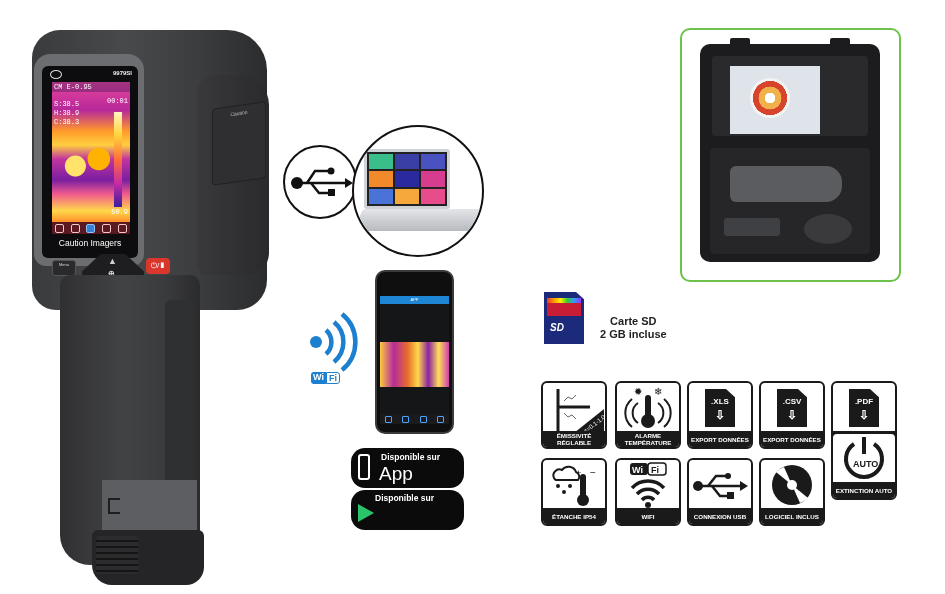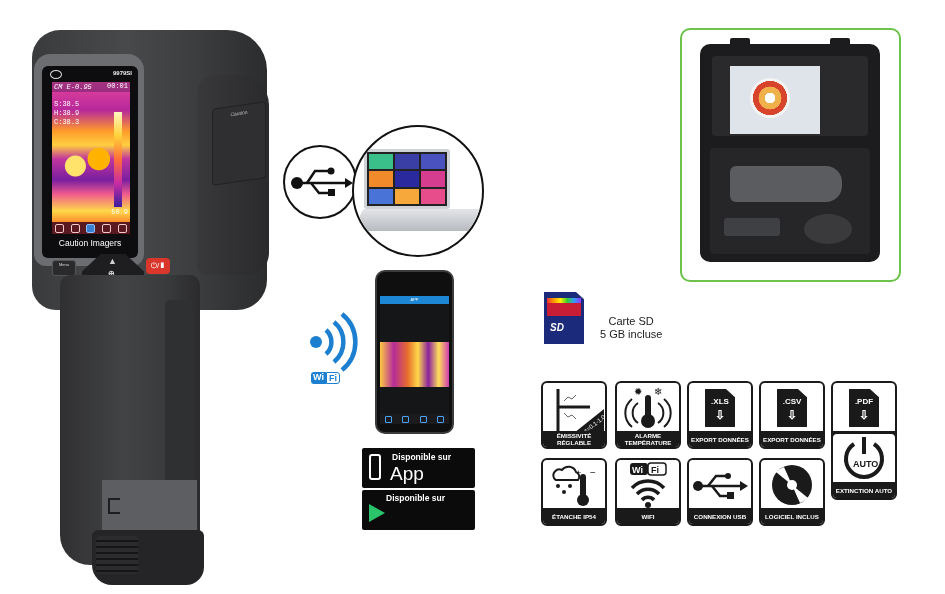--- a/index.html
+++ b/index.html
@@ -55,21 +55,21 @@
   .wifi-badge .wi{background:#1d7fd0;color:#fff;padding:0 2px;border-radius:3px 0 0 3px;}
   .wifi-badge .fi{color:#1d7fd0;border:1px solid #1d7fd0;padding:0 2px;border-radius:0 3px 3px 0;}
   .phone{left:375px;top:270px;width:75px;height:160px;background:#0f0f10;border-radius:10px;border:2px solid #3b3b3d;}
   .phone-bar{position:absolute;left:3px;top:24px;width:69px;height:8px;background:#1d87d6;color:#fff;font-size:4px;text-align:center;line-height:8px;}
   .phone-scr{position:absolute;left:3px;top:32px;width:69px;height:110px;background:#141618;}
   .phone-img{position:absolute;left:3px;top:70px;width:69px;height:45px;background:linear-gradient(90deg,#ffca40,#b52b9a 20%,#e66d2b 40%,#ffd84a 55%,#8a22a0 70%,#ffdf5a 85%,#d03bb0);}
   .phone-nav{position:absolute;left:3px;top:142px;width:69px;height:10px;background:#1b1b1d;display:flex;justify-content:space-around;align-items:center;}
   .phone-nav i{display:block;width:5px;height:5px;border:1px solid #4aa3ff;border-radius:1px;}
 
   
-  .store{left:362px;width:113px;background:#0b0b0b;border-radius:2px;color:#fff;}
+  .store{left:351px;width:113px;background:#0b0b0b;border-radius:14px;color:#fff;}
   .store .small{position:absolute;font-size:8.5px;font-weight:bold;}
   .store .big{position:absolute;font-size:19px;}
   .appstore{top:448px;height:40px;}
   .googleplay{top:490px;height:40px;}
   .phone-glyph{position:absolute;left:7px;top:6px;width:12px;height:26px;border:2px solid #fff;border-radius:3px;box-sizing:border-box;}
   .play-glyph{position:absolute;left:7px;top:20px;width:0;height:0;border-left:16px solid #2bc46b;border-top:9px solid transparent;border-bottom:9px solid transparent;}
 
   
   .case-frame{left:680px;top:28px;width:217px;height:250px;border:2px solid #6cc24a;border-radius:10px;background:#fff;}
   .case{position:absolute;left:18px;top:14px;width:180px;height:218px;background:#1c1c1e;border-radius:10px;}
@@ -80,21 +80,21 @@
   .case-camera{position:absolute;left:30px;top:122px;width:112px;height:36px;background:#5a5c5f;border-radius:6px 16px 16px 6px;}
   .case-cable{position:absolute;left:104px;top:170px;width:48px;height:30px;background:#3a3a3c;border-radius:50%;}
   .case-battery{position:absolute;left:24px;top:174px;width:56px;height:18px;background:#3f4043;border-radius:3px;}
   .case-handle{position:absolute;top:-6px;width:20px;height:8px;background:#1c1c1e;border-radius:2px;}
 
   
   .sd{left:544px;top:292px;width:40px;height:52px;background:#1b2a7a;clip-path:polygon(0 0,80% 0,100% 14%,100% 100%,0 100%);}
   .sd-stripe{position:absolute;left:3px;top:6px;width:34px;height:5px;background:linear-gradient(90deg,#e33,#f90,#fe0,#3c3,#39f,#93f);}
   .sd-red{position:absolute;left:3px;top:11px;width:34px;height:13px;background:#c81d35;}
   .sd-logo{position:absolute;left:6px;top:30px;color:#fff;font-size:10px;font-weight:bold;font-style:italic;}
-  .sd-text{left:600px;top:315px;font-size:11px;color:#222;text-align:center;line-height:13px;}
+  .sd-text{left:600px;top:315px;font-size:11px;color:#222;text-align:center;line-height:13px;font-weight:bold;}
 
   
   .feat{position:absolute;width:66px;height:68px;background:#fff;border:2px solid #1a1a1a;border-radius:6px;overflow:hidden;box-sizing:border-box;}
   .feat .ico{position:absolute;left:0;top:0;width:100%;height:50px;display:flex;align-items:center;justify-content:center;}
   .feat .lbl{position:absolute;left:0;bottom:0;width:100%;height:16px;background:#1a1a1a;color:#fff;font-size:6.2px;font-weight:bold;text-align:center;display:flex;align-items:center;justify-content:center;line-height:7px;}
   .doc{position:relative;width:30px;height:38px;background:#1a1a1a;clip-path:polygon(0 0,70% 0,100% 22%,100% 100%,0 100%);color:#fff;font-size:8px;font-weight:bold;text-align:center;}
   .doc span{display:block;padding-top:8px;}
 </style>
 </head>
 <body>
@@ -106,22 +106,22 @@
       <span>Caution</span>
     </div>
   <div class="bezel"></div>
   <div class="screen-frame"></div>
   <div class="brand-row">
     <span class="brand-logo"></span>
     <span class="model">9979SI</span>
   </div>
   <div class="thermal">
     <div class="tb"></div>
-    <span class="txt" style="left:2px;top:1px;font-style:italic;">CM E-0.95</span>
-    <span class="txt" style="right:2px;top:0;padding-left:7px;">00:01</span>
+    <span class="txt" style="left:2px;top:1px;">CM E-0.95</span>
+    <span class="txt" style="right:2px;top:15px;padding-left:7px;">00:01</span>
     <span class="txt" style="left:2px;top:18px;">S:38.5</span>
     <span class="txt" style="left:2px;top:27px;">H:38.9</span>
     <span class="txt" style="left:2px;top:36px;">C:38.3</span>
     <div class="bar"></div>
     <span class="txt" style="right:2px;top:126px;">50.9</span>
   </div>
   <div class="screen-tools">
     <i></i>
     <i></i>
     <i class="sel"></i>
@@ -225,21 +225,21 @@
   </div>
 </div>
 
 <div class="abs sd">
   <div class="sd-stripe"></div>
   <div class="sd-red"></div>
   <div class="sd-logo">SD</div>
 </div>
 <div class="abs sd-text">
   <div>Carte SD</div>
-  <div>5 GB incluse</div>
+  <div>2 GB incluse</div>
 </div>
 
 <div class="feat" style="left:541px;top:381px;">
   <div class="ico">
     <svg width="60" height="50" viewBox="0 0 60 50">
       <line x1="14" y1="6" x2="14" y2="48" stroke="#1a1a1a" stroke-width="3"></line>
       <line x1="14" y1="24" x2="46" y2="24" stroke="#1a1a1a" stroke-width="3"></line>
       <path d="M20 18 l4 -4 l4 2 l4 -4" stroke="#666" fill="none"></path>
       <path d="M20 30 l4 4 l4 -2 l4 4" stroke="#666" fill="none"></path>
       <polygon points="30,50 60,26 60,50" fill="#1a1a1a"></polygon>

